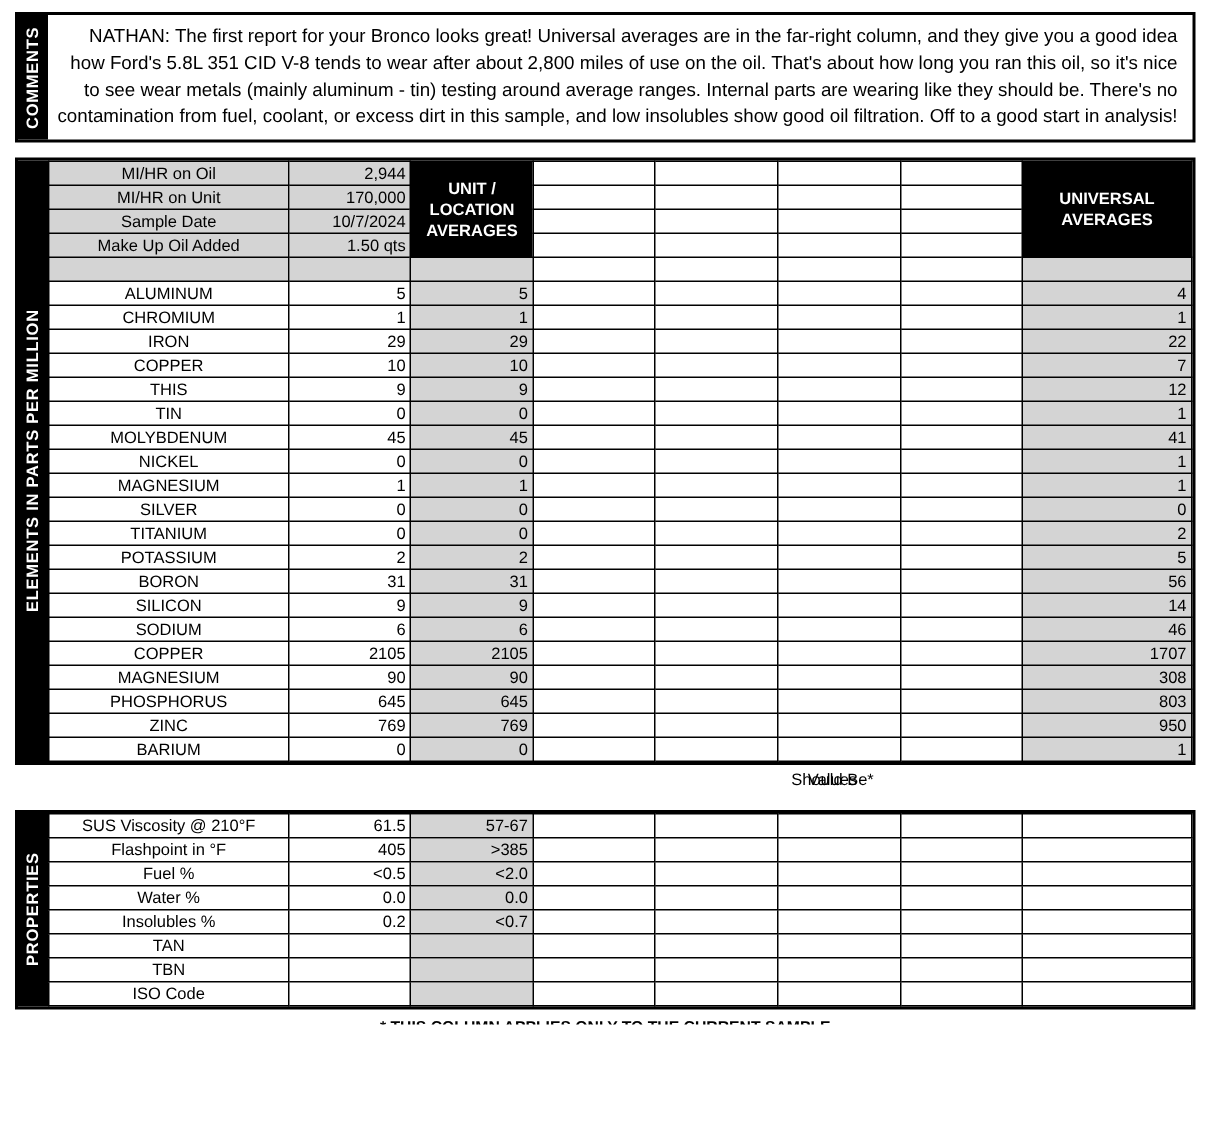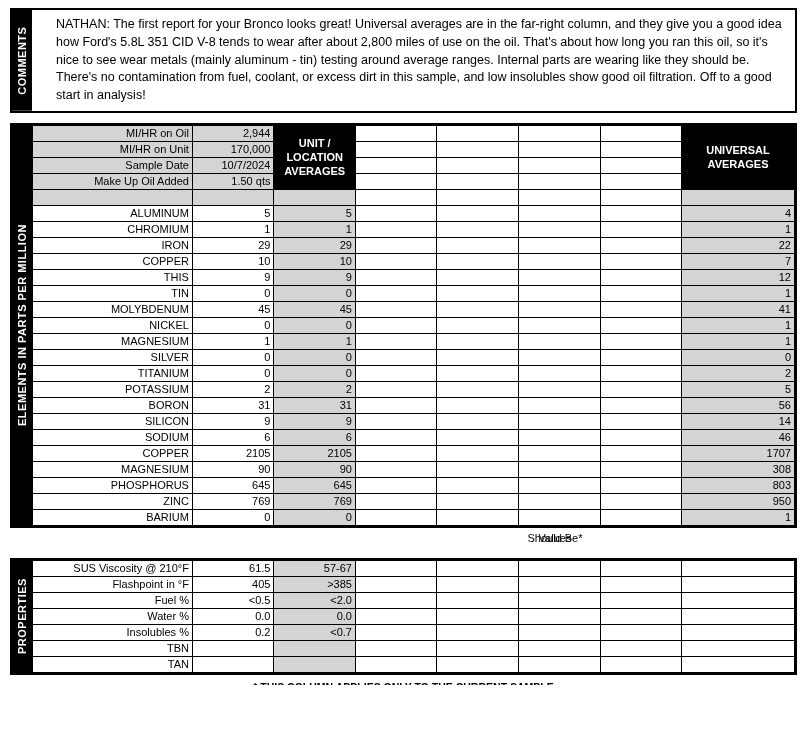--- a/index.html
+++ b/index.html
@@ -40,24 +40,25 @@
     writing-mode: vertical-rl;
     transform: rotate(180deg);
     text-align: center;
     display: flex;
     align-items: center;
     justify-content: center;
     width: 20px;
     flex: 0 0 20px;
   }
   .comments-text {
-    padding: 6px 10px 6px 24px;
+    padding: 6px 10px 6px 2px;
     font-size: 12.5px;
     line-height: 1.42;
     flex: 1 1 auto;
+    text-align: right;
   }
 
   
   .block {
     display: flex;
     margin: 0 2px 0 2px;
     border: 2px solid #000;
     background: #fff;
   }
   .block .vlabel {
@@ -72,21 +73,21 @@
   }
   table.grid td {
     border: 1px solid #000;
     height: 15px;
     padding: 0 3px;
     font-size: 11px;
     line-height: 14px;
     overflow: hidden;
     white-space: nowrap;
   }
-  .lbl { text-align: right; }
+  .lbl { text-align: center; }
   .num { text-align: right; }
   .shade { background: #d4d4d4; }
   .hdr-black {
     background: #000;
     color: #fff;
     font-weight: bold;
     text-align: center;
     font-size: 10.5px;
     line-height: 12px;
     white-space: normal;
@@ -481,31 +482,41 @@
             <td class="lbl">Insolubles %</td>
             <td class="num">0.2</td>
             <td class="num shade">&lt;0.7</td>
             <td></td>
             <td></td>
             <td></td>
             <td></td>
             <td></td>
           </tr>
         <tr>
+            <td class="lbl">TAN</td>
+            <td class="num"></td>
+            <td class="num shade"></td>
+            <td></td>
+            <td></td>
+            <td></td>
+            <td></td>
+            <td></td>
+          </tr>
+        <tr>
             <td class="lbl">TBN</td>
             <td class="num"></td>
             <td class="num shade"></td>
             <td></td>
             <td></td>
             <td></td>
             <td></td>
             <td></td>
           </tr>
         <tr>
-            <td class="lbl">TAN</td>
+            <td class="lbl">ISO Code</td>
             <td class="num"></td>
             <td class="num shade"></td>
             <td></td>
             <td></td>
             <td></td>
             <td></td>
             <td></td>
           </tr>
       </tbody>
     </table>

